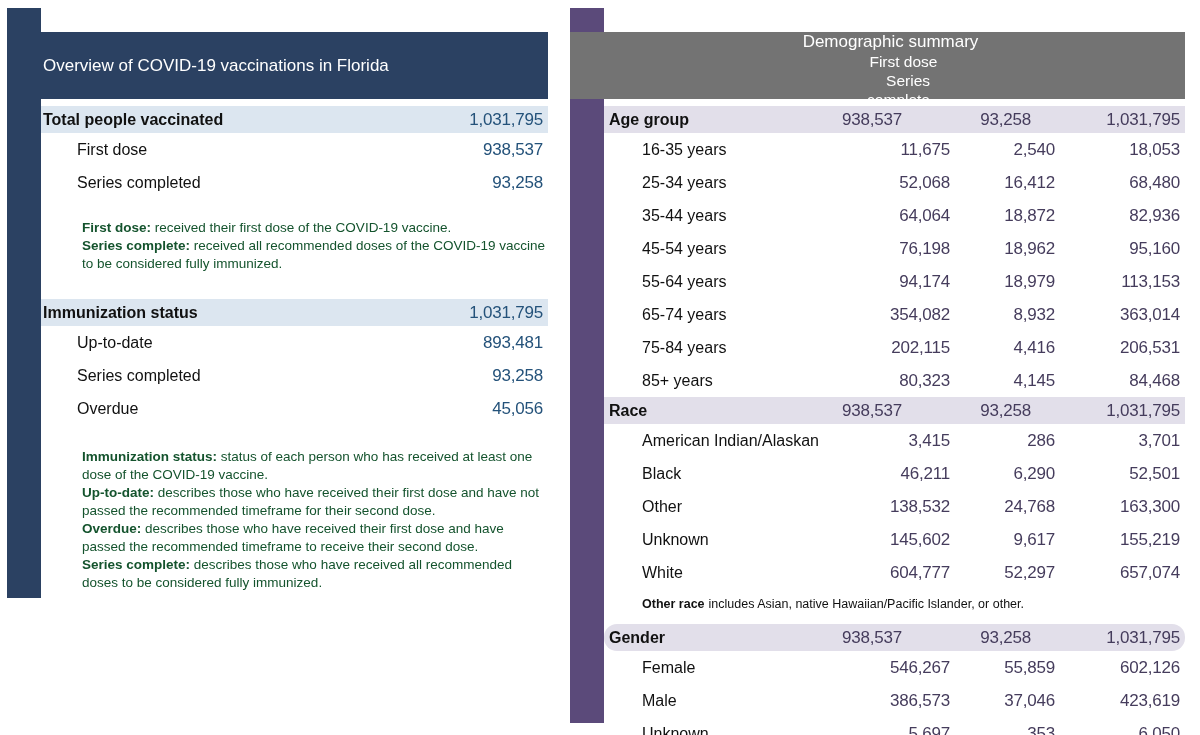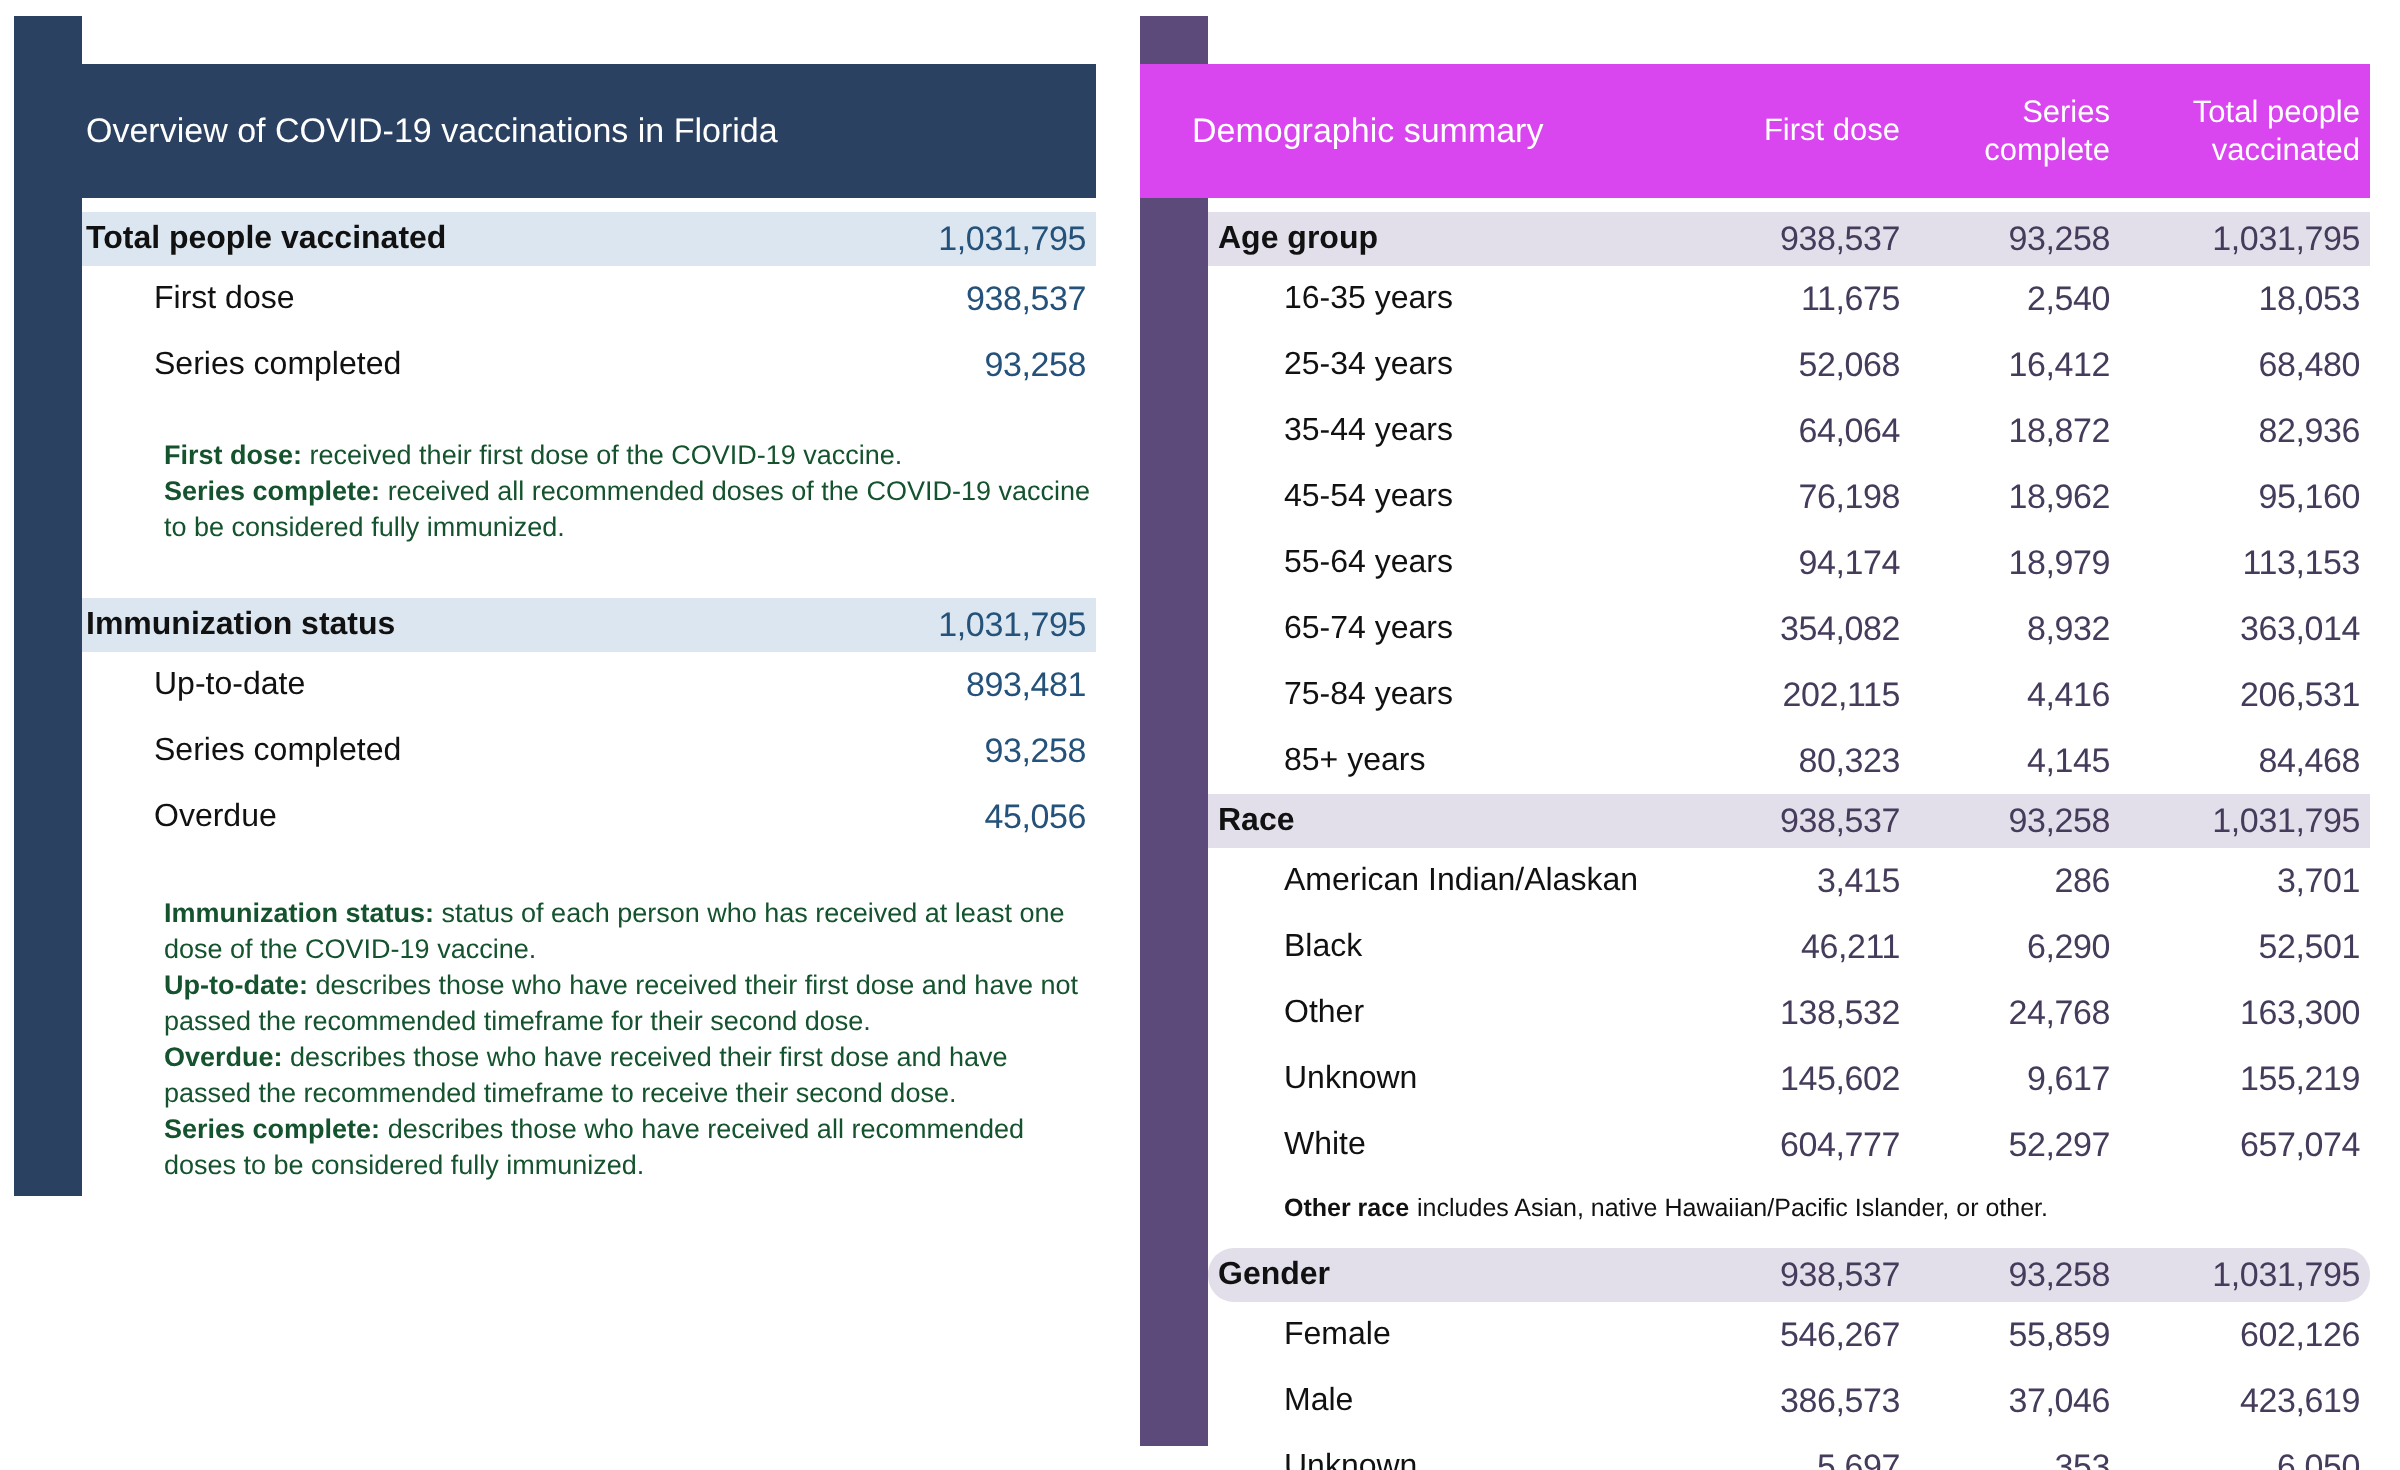--- a/index.html
+++ b/index.html
@@ -19,33 +19,33 @@
   .strip { position:absolute; left:0; top:0; width:34px; z-index:0; }
   #left-panel  .strip { height:590px; background:#2b4162; }
   #right-panel .strip { height:715px; background:#5b4a7a; }
 
   .phead {
     position:relative; z-index:1; height:67px;
     display:flex; align-items:center;
     color:#ffffff; font-size:17px;margin-top:24px;
   }
   #left-panel  .phead { background:#2b4162; padding-left:36px; }
-  #right-panel .phead { background:#d946ef; }
+  #right-panel .phead { background:#737373;flex-direction:column; }
   .ptitle-r { flex:1 1 auto; padding-left:26px; }
   .colh { text-align:right; font-size:15.5px; line-height:19px; }
   .colh.c1 { width:120px; }
   .colh.c2 { width:105px; }
   .colh.c3 { width:125px; margin-right:5px; }
 
   .pbody { position:relative; z-index:1; margin-left:34px; }
 
   
   .hrow { height:27px; display:flex; align-items:center; padding:0 5px 0 2px; }
   #left-panel  .hrow { background:#dce6f0; }
-  #right-panel .hrow { background:#e2dfea; padding-left:5px; }
+  #right-panel .hrow { background:#e2dfea; padding-left:5px;gap:24px; }
   .hrow .glabel { flex:1 1 auto; font-weight:bold; font-size:16px; color:#111; }
   .mt7  { margin-top:7px; }
   .mt5  { margin-top:5px;border-radius:13px; }
   .mt26 { margin-top:26px; }
 
   
   .drow { height:33px; display:flex; align-items:center; padding:0 5px 0 36px; }
   #right-panel .drow { padding-left:38px; }
   .rlabel { font-size:16px; color:#111; }
   #right-panel .drow .rlabel { flex:1 1 auto; }

